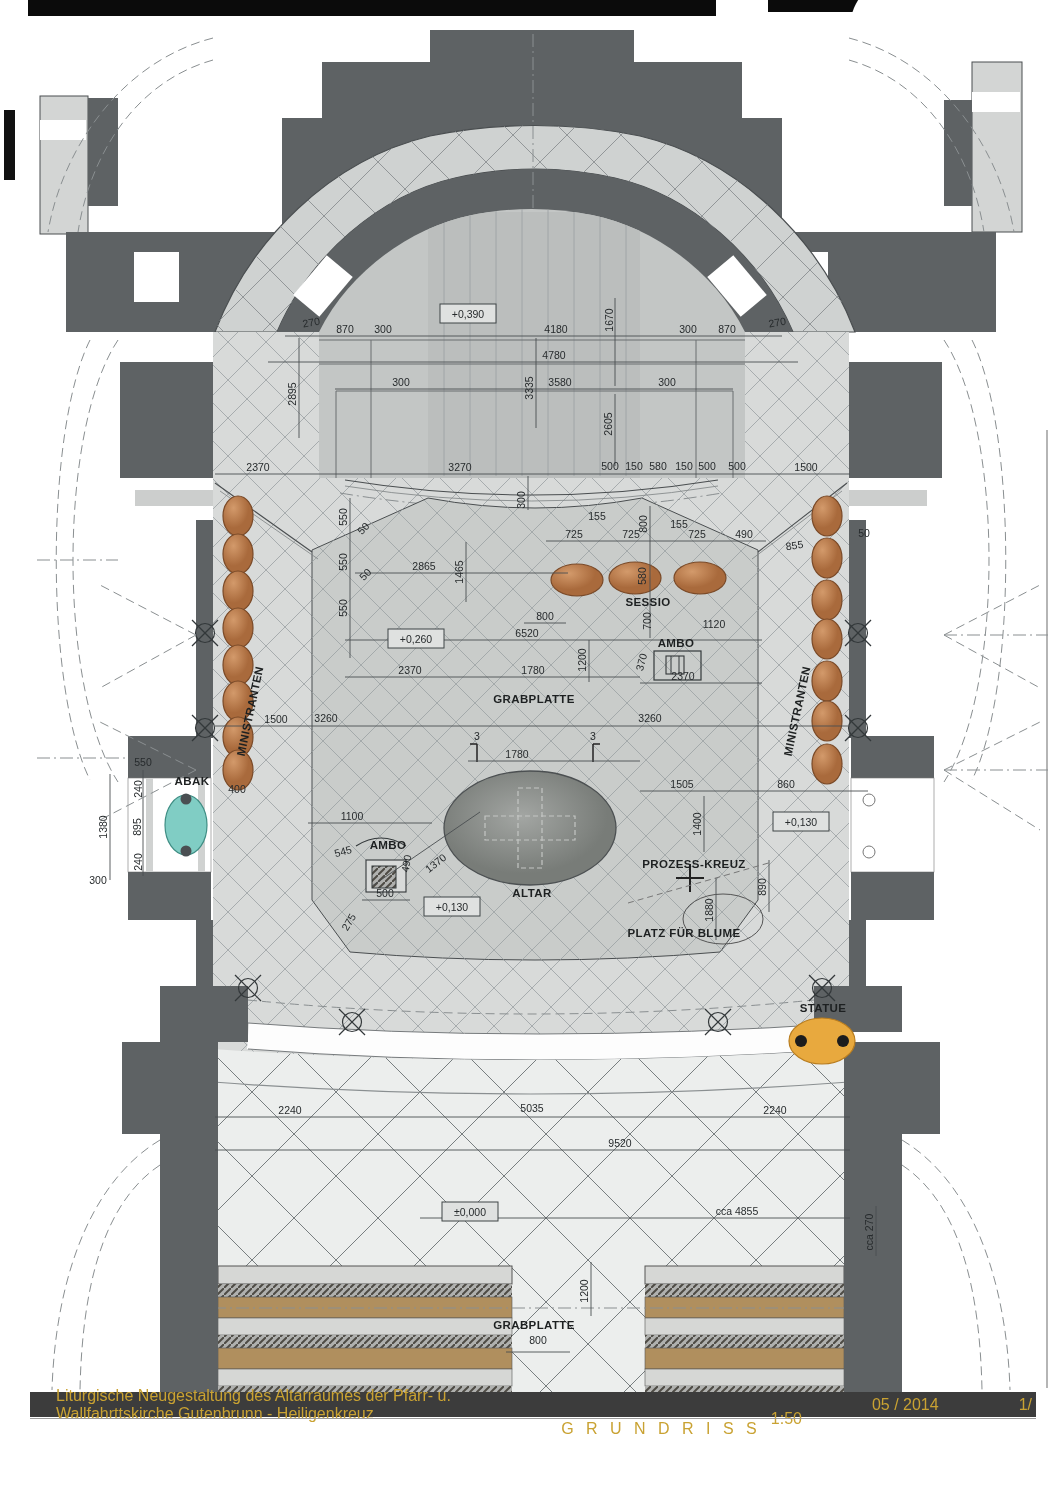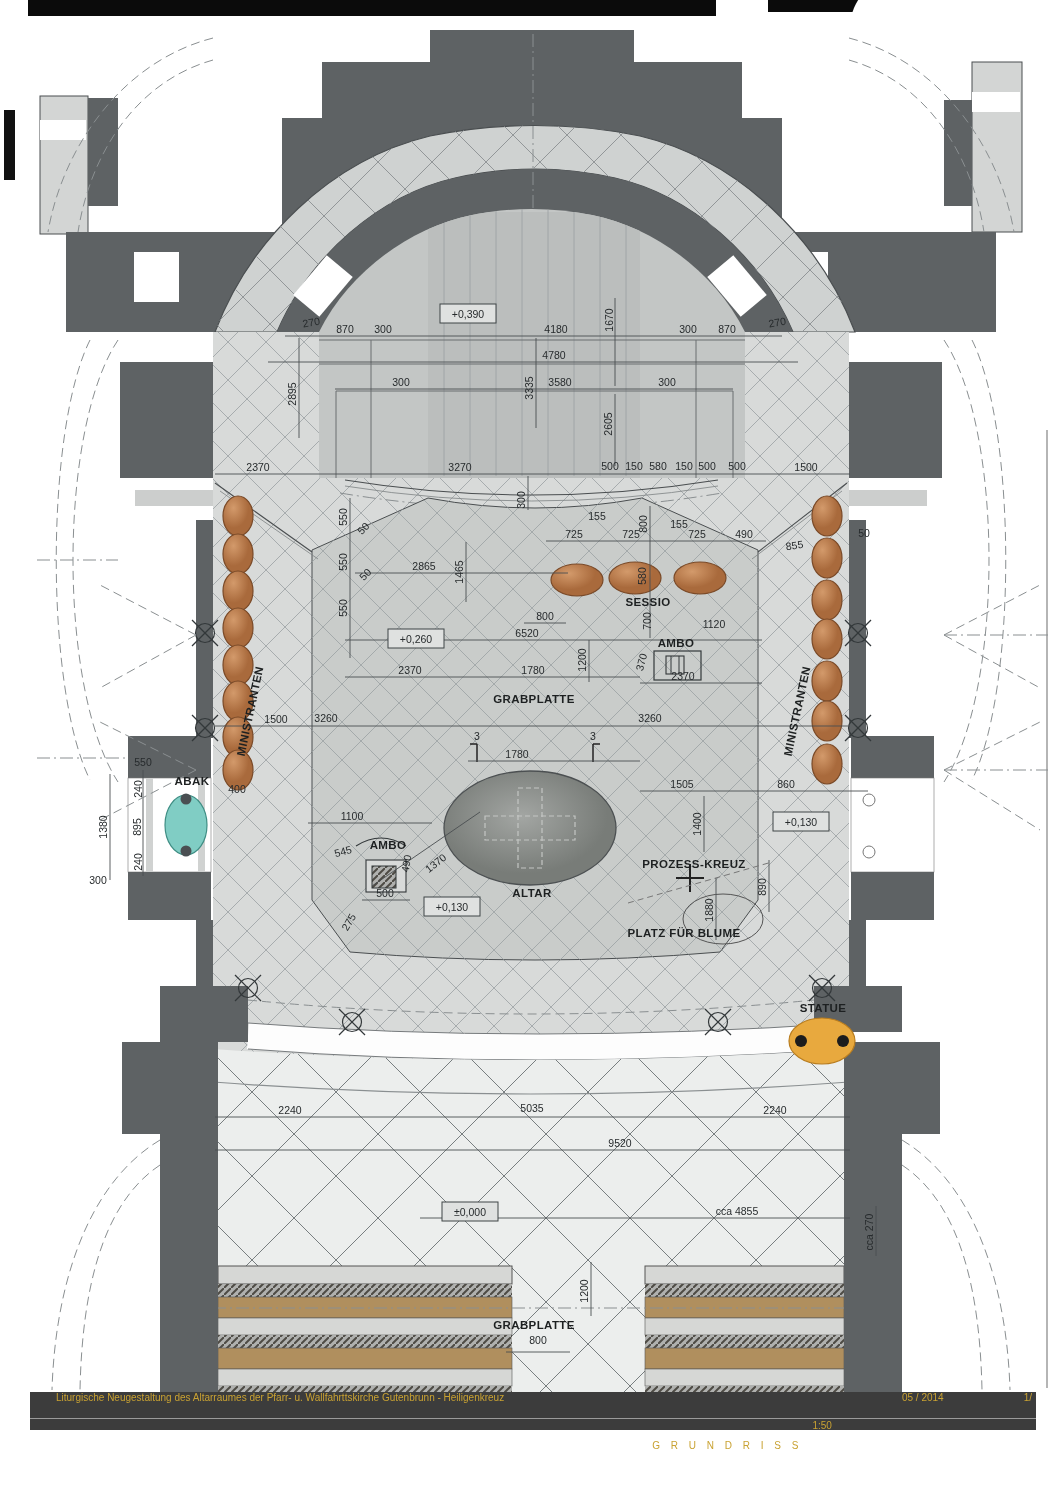--- a/index.html
+++ b/index.html
@@ -19,23 +19,23 @@
   .seat{fill:url(#seatG);stroke:var(--seat_dark);stroke-width:1.2;}
   .dimline{stroke:var(--line);stroke-width:.9;fill:none;}
   .edge{stroke:var(--line);stroke-width:1.1;fill:none;}
   .dash{stroke:var(--dash);stroke-width:1;fill:none;stroke-dasharray:9 5;}
   .dashdot{stroke:var(--dash);stroke-width:1;fill:none;stroke-dasharray:13 4 2 4;}
   .cxs{stroke:#33383a;stroke-width:1.2;fill:none;}
   text.dim{font:10.5px "Liberation Sans",sans-serif;fill:#272b2d;text-anchor:middle;}
   text.lbl{font:bold 11.5px "Liberation Sans",sans-serif;fill:#1d2021;text-anchor:middle;letter-spacing:.4px;}
   text.elev{font:10.5px "Liberation Sans",sans-serif;fill:#272b2d;text-anchor:middle;}
   .elevbox{fill:#dfe1e0;stroke:#3f4446;stroke-width:1;}
-  .titlebar{position:absolute;left:30px;top:1392px;width:1006px;height:38px;
-    background:var(--title_bg);color:var(--title_text);display:flex;align-items:flex-start;
-    font-size:10px;padding:0;box-sizing:border-box;}
+  .titlebar{position:absolute;left:30px;top:1392px;width:1006px;height:25px;
+    background:var(--title_bg);color:var(--title_text);display:flex;align-items:center;
+    font-size:16px;padding:0;box-sizing:border-box;}
   .tb-project{margin-left:26px;flex:1;}
   .tb-drawing{letter-spacing:4px;margin-right:10px;margin-top:48px;}
   .tb-scale{margin-right:70px;margin-top:28px;}
   .tb-date{margin-right:80px;}
   .tb-page{margin-right:4px;}
   .underline{position:absolute;left:30px;top:1418px;width:1006px;height:1px;background:#9a9a9a;}
 </style>
 </head>
 <body>
 

